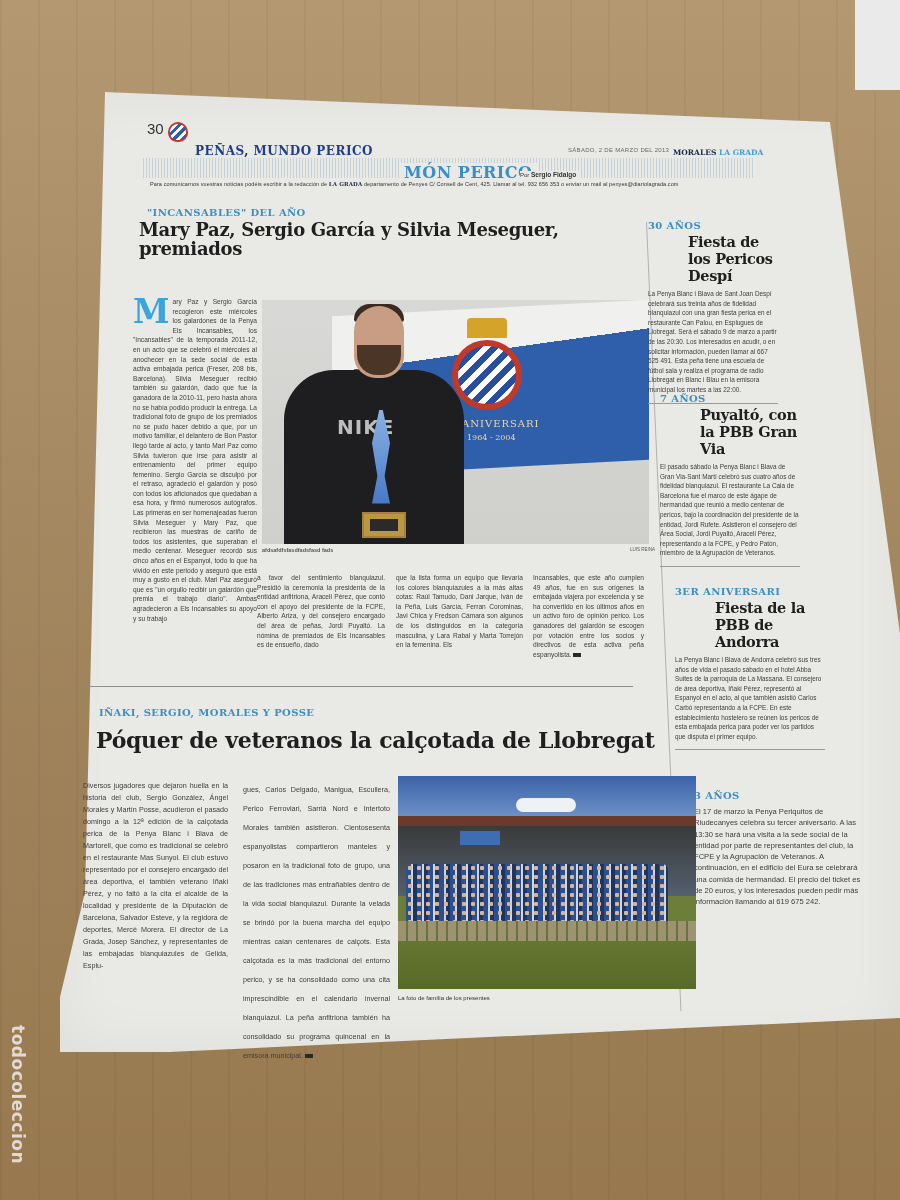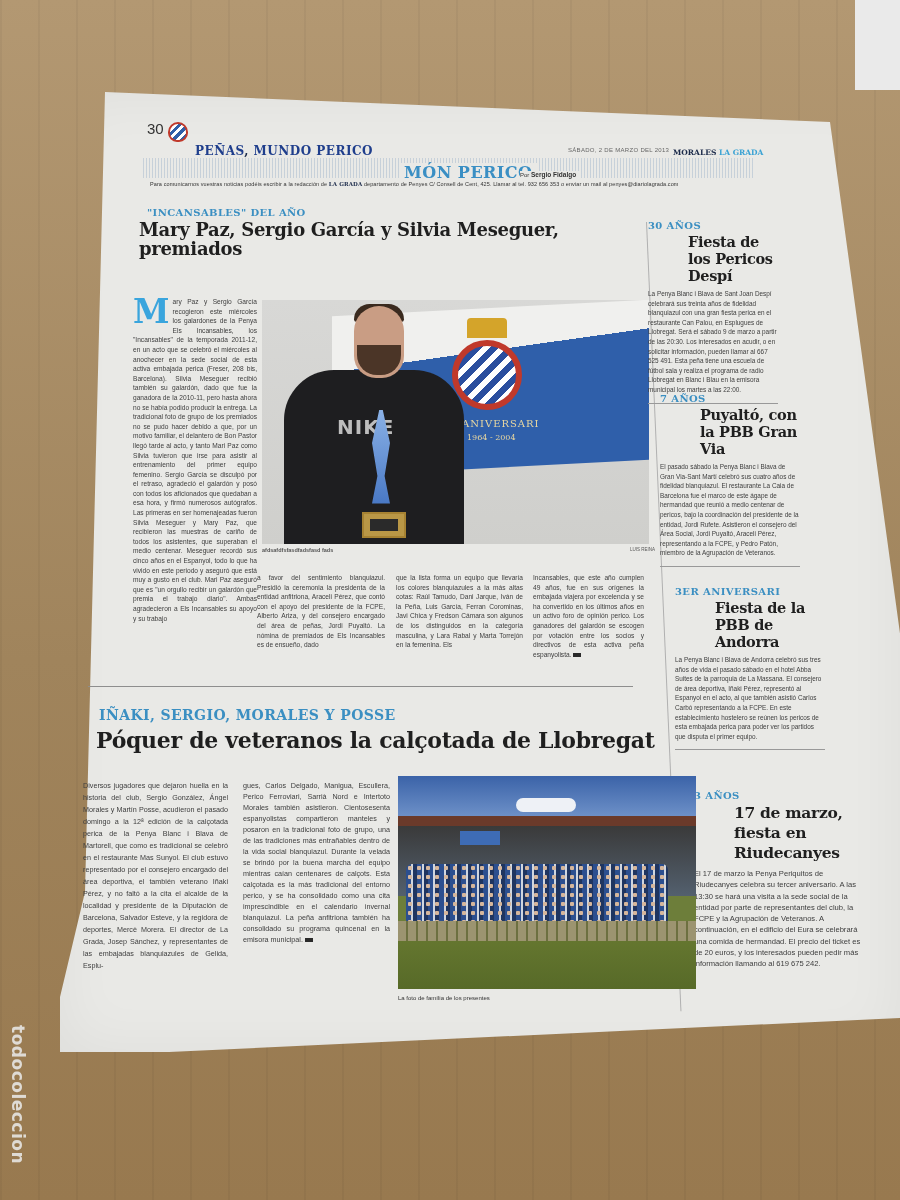--- a/index.html
+++ b/index.html
@@ -75,24 +75,24 @@
   .sb .headline { font-size: 14.5px; line-height: 17px; margin-top: 2px; margin-left: 40px; }
   .sb .body-text { font-size: 6.4px; line-height: 9.6px; margin-top: 5px; text-align: left; }
   .sb1 { left: 648px; top: 220px; width: 130px; }
   .sb2 { left: 660px; top: 393px; width: 140px; }
   .sb3 { left: 675px; top: 586px; width: 150px; }
   .sb4 { left: 694px; top: 790px; width: 168px; }
   .sb4 .headline { font-size: 15.5px; line-height: 20px; }
   .sb4 .body-text { font-size: 7.6px; line-height: 11.3px; }
   .sb-rule { height: 1px; background: #999; margin-top: 8px; }
   
-  .k2 { left: 99px; top: 707px; font-size: 14px; }
+  .k2 { left: 99px; top: 707px; font-size: 10px; }
   .h2 { left: 96px; top: 729px; font-size: 22px; white-space: nowrap; }
   .col5 { left: 83px; top: 780px; width: 145px; font-size: 7.2px; line-height: 12px; }
-  .col6 { left: 243px; top: 780px; width: 147px; font-size: 7.2px; line-height: 11px; }
+  .col6 { left: 243px; top: 780px; width: 147px; font-size: 7.2px; line-height: 19px; }
   .photo2 { left: 398px; top: 776px; width: 298px; height: 213px; overflow: hidden; background: #6d7e3a; }
   .sky { position: absolute; left: 0; top: 0; width: 100%; height: 42px; background: linear-gradient(180deg, #3b63a8, #6f92c9); }
   .cloud { position: absolute; left: 118px; top: 22px; width: 60px; height: 14px; background: #eef1f6; border-radius: 10px; }
   .roof { position: absolute; left: 0; top: 40px; width: 100%; height: 10px; background: #6b3a2a; }
   .building { position: absolute; left: 0; top: 50px; width: 100%; height: 70px; background: linear-gradient(180deg, #3a3a3a, #53606e); }
   .sign { position: absolute; left: 62px; top: 55px; width: 40px; height: 14px; background: #3e6cb5; }
   .crowd { position: absolute; left: 8px; top: 88px; width: 262px; height: 58px; background:
       radial-gradient(circle at 4px 4px, #d6b79c 0 2px, transparent 2.5px) 0 0/9px 9px,
       repeating-linear-gradient(90deg, #2c4f8f 0 5px, #cfd6e0 5px 7px, #1f3560 7px 11px);
     border-radius: 6px 6px 2px 2px; }
@@ -160,21 +160,20 @@
   <div class="sb-rule"></div>
 </div>
 <div class="sb sb3">
   <div class="kicker">3ER ANIVERSARI</div>
   <div class="headline">Fiesta de la PBB de Andorra</div>
   <div class="body-text">La Penya Blanc i Blava de Andorra celebró sus tres años de vida el pasado sábado en el hotel Abba Suites de la parroquia de La Massana. El consejero de área deportiva, Iñaki Pérez, representó al Espanyol en el acto, al que también asistió Carlos Carbó representando a la FCPE. En este establecimiento hostelero se reúnen los pericos de esta embajada perica para poder ver los partidos que disputa el primer equipo.</div>
   <div class="sb-rule"></div>
 </div>
 <div class="sb sb4">
   <div class="kicker">3 AÑOS</div>
-  <div class="headline">17 de marzo, fiesta en Riudecanyes</div>
   <div class="body-text">El 17 de marzo la Penya Periquitos de Riudecanyes celebra su tercer aniversario. A las 13:30 se hará una visita a la sede social de la entidad por parte de representantes del club, la FCPE y la Agrupación de Veteranos. A continuación, en el edificio del Eura se celebrará una comida de hermandad. El precio del ticket es de 20 euros, y los interesados pueden pedir más información llamando al 619 675 242.</div>
 </div>
 
 <div class="abs kicker k2">IÑAKI, SERGIO, MORALES Y POSSE</div>
 <div class="abs headline h2">Póquer de veteranos la calçotada de Llobregat</div>
 <div class="abs body-text col5">Diversos jugadores que dejaron huella en la historia del club, Sergio González, Ángel Morales y Martín Posse, acudieron el pasado domingo a la 12ª edición de la calçotada perica de la Penya Blanc i Blava de Martorell, que como es tradicional se celebró en el restaurante Mas Sunyol. El club estuvo representado por el consejero encargado del área deportiva, el también veterano Iñaki Pérez, y no faltó a la cita el alcalde de la localidad y presidente de la Diputación de Barcelona, Salvador Esteve, y la regidora de deportes, Mercè Morera. El director de La Grada, Josep Sánchez, y representantes de las embajadas blanquiazules de Gelida, Esplu-</div>
 <div class="abs body-text col6"><span>gues, Carlos Delgado, Manigua, Escullera, Perico Ferroviari, Sarrià Nord e Intertoto Morales también asistieron. Cientosesenta espanyolistas compartieron manteles y posaron en la tradicional foto de grupo, una de las tradiciones más entrañables dentro de la vida social blanquiazul. Durante la velada se brindó por la buena marcha del equipo mientras caían centenares de calçots. Esta calçotada es la más tradicional del entorno perico, y se ha consolidado como una cita imprescindible en el calendario invernal blanquiazul. La peña anfitriona también ha consolidado su programa quincenal en la emisora municipal.</span> <span class="end-mark"></span></div>
 
 <div class="abs photo2">
   <div class="sky"></div>

